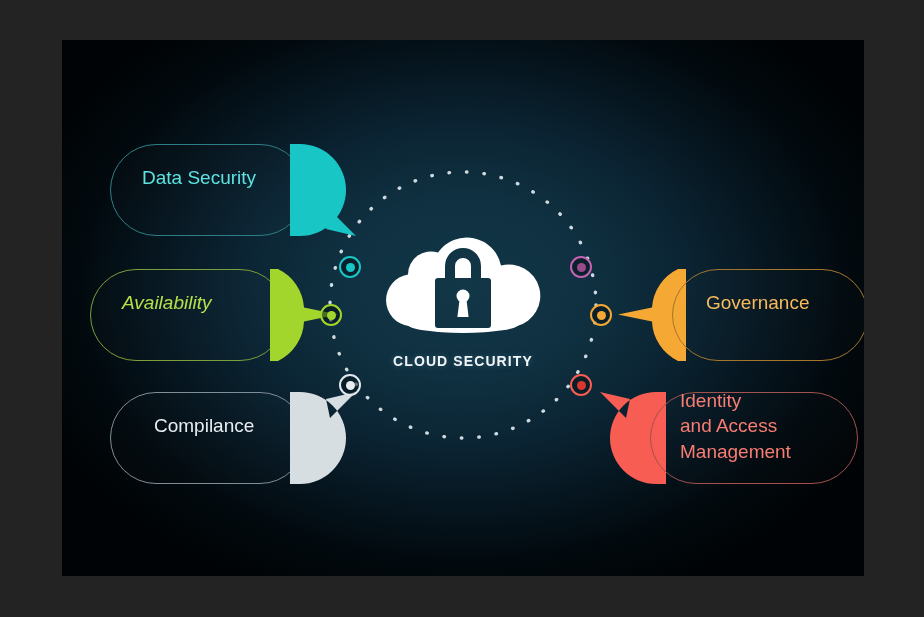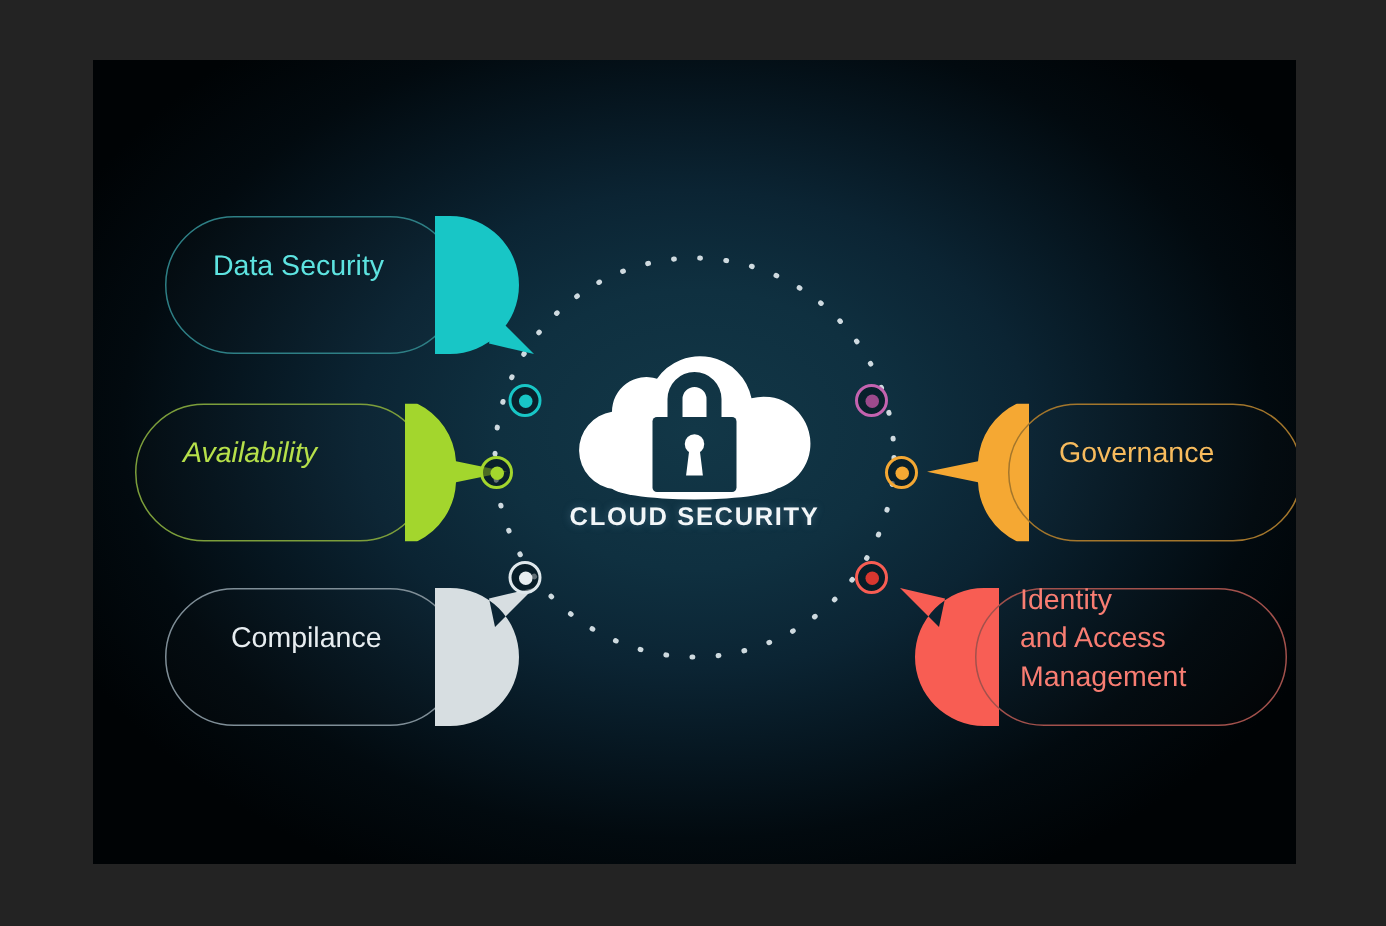--- a/index.html
+++ b/index.html
@@ -56,25 +56,25 @@
     width: 200px;
     height: 180px;
   }
   #cloud-lock-svg {
     position: absolute;
     left: 0; top: 0;
   }
   #center-label {
     position: absolute;
     left: 0;
-    top: 115px;
+    top: 133px;
     width: 200px;
     text-align: center;
     color: #f2f6f8;
-    font-size: 17px;
+    font-size: 14px;
     font-weight: bold;
     letter-spacing: 1.1px;
     font-family: "Liberation Sans", sans-serif;
     text-shadow: 0 0 6px rgba(120,170,200,0.35);
   }
 
   
   .node {
     position: absolute;
     width: 22px;

